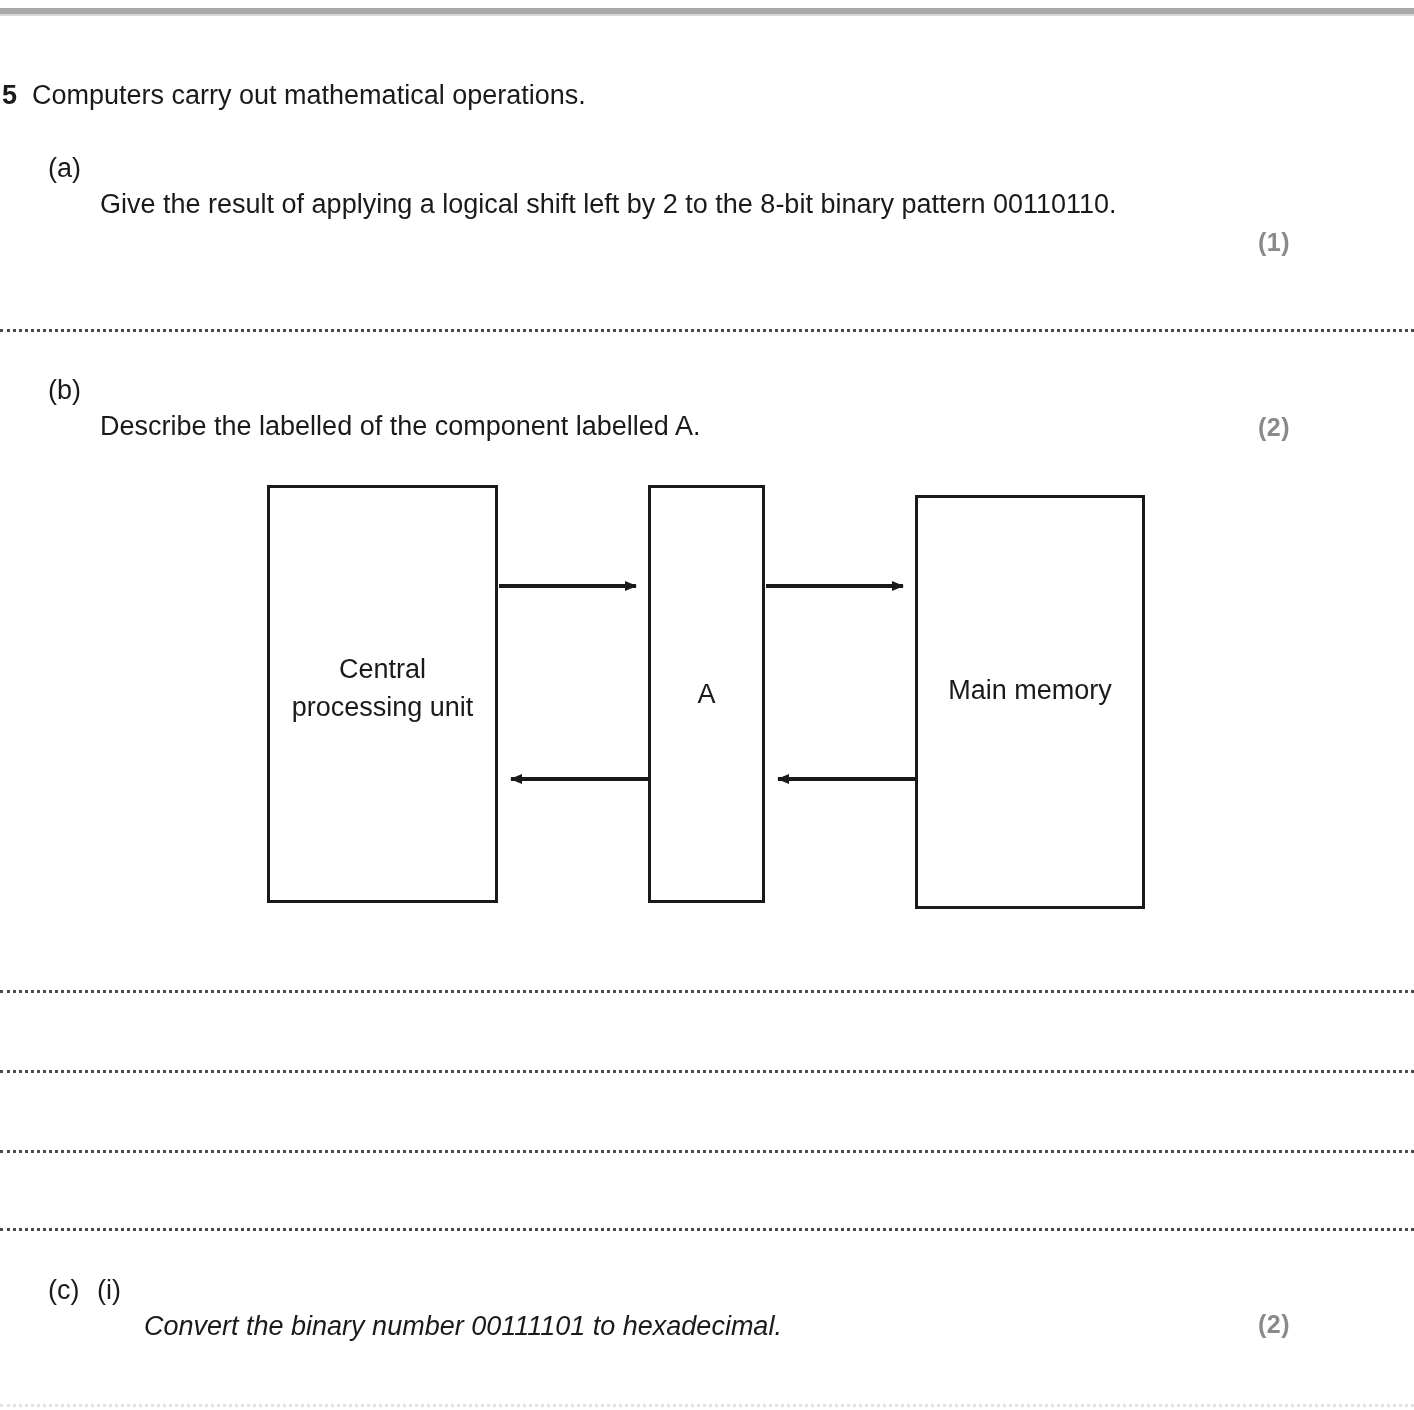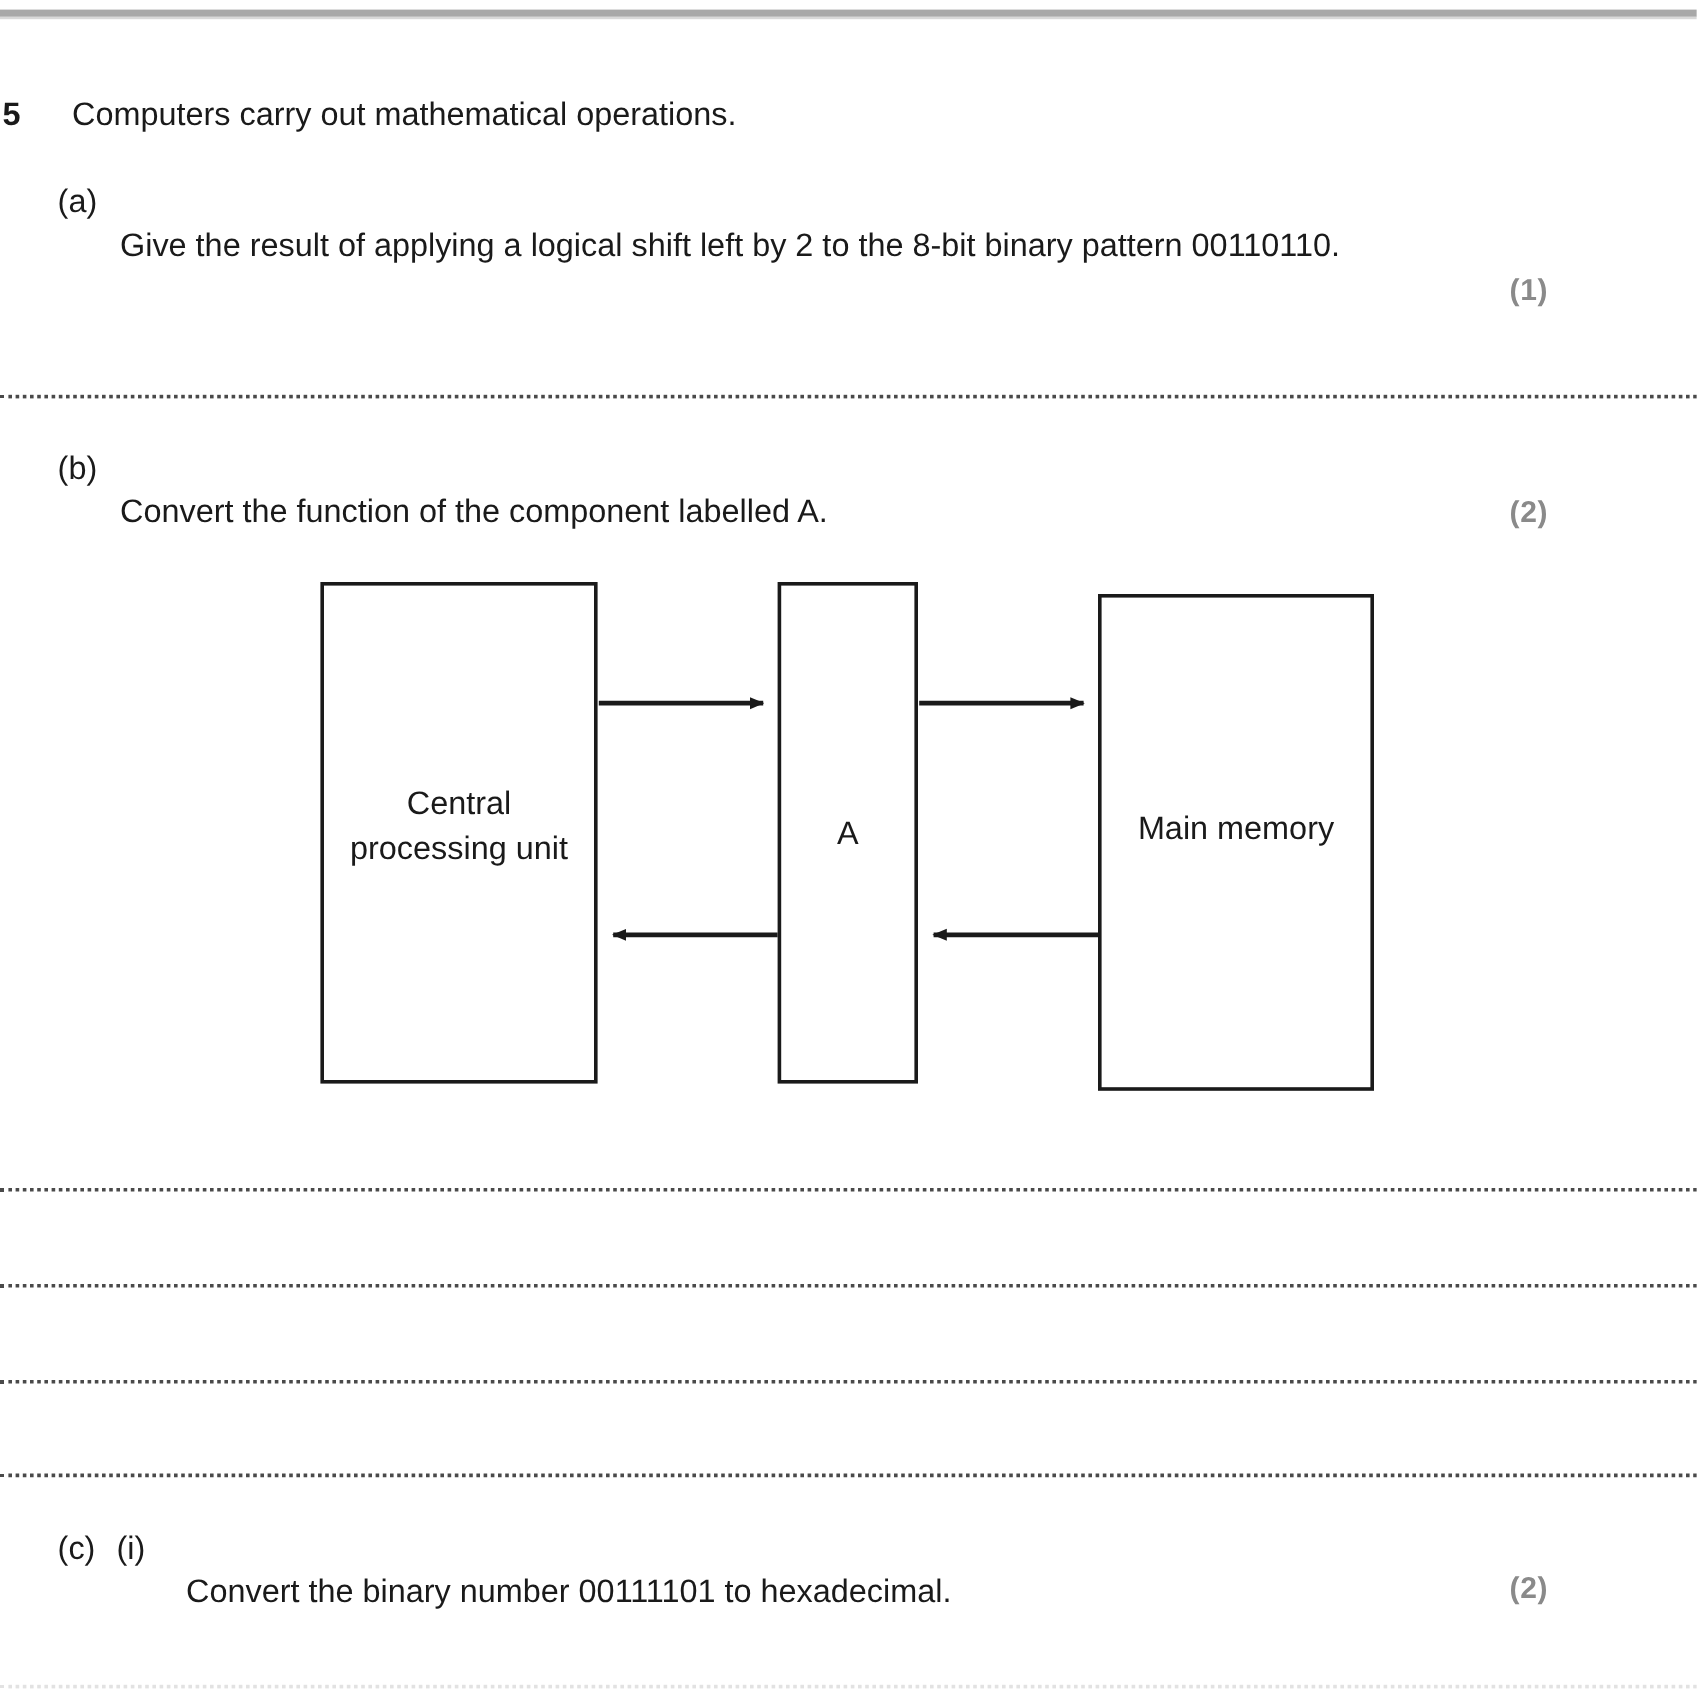--- a/index.html
+++ b/index.html
@@ -38,21 +38,21 @@
   .q-number {
     position: absolute;
     left: 2px;
     top: 78px;
     font-size: 27px;
     font-weight: bold;
     line-height: 34px;
   }
   .q-stem {
     position: absolute;
-    left: 60px;
+    left: 32px;
     top: 78px;
     font-size: 27px;
     line-height: 34px;
     white-space: nowrap;
     text-align: right;
   }
 
   .part-label {
     position: absolute;
     font-size: 27px;
@@ -66,21 +66,21 @@
   }
 
   .part-a-label { left: 48px;  top: 148px; }
   .part-a-body  { left: 100px; top: 148px; width: 1120px; }
 
   .part-b-label { left: 48px;  top: 370px; }
   .part-b-body  { left: 100px; top: 370px; width: 1120px; }
 
   .part-c-label { left: 48px;  top: 1270px; }
   .part-ci-label{ left: 97px;  top: 1270px; }
-  .part-c-body  { left: 155px; top: 1270px; width: 1150px; }
+  .part-c-body  { left: 144px; top: 1270px; width: 1150px; font-style: italic; }
 
   
   .marks {
     position: absolute;
     font-size: 25px;
     font-weight: bold;
     color: #8a8a8a;
     letter-spacing: 0.5px;
   }
   .marks-a  { left: 1258px; top: 228px; }
@@ -157,21 +157,21 @@
 <div class="q-number">5</div>
 <div class="q-stem">Computers carry out mathematical operations.</div>
 
 <div class="part-label part-a-label">(a)</div>
 <div class="part-body part-a-body">Give the result of applying a logical shift left by 2 to the 8-bit binary pattern 00110110.</div>
 <div class="marks marks-a">(1)</div>
 
 <div class="rule rule-1"></div>
 
 <div class="part-label part-b-label">(b)</div>
-<div class="part-body part-b-body">Convert the function of the component labelled A.</div>
+<div class="part-body part-b-body">Describe the labelled of the component labelled A.</div>
 <div class="marks marks-b">(2)</div>
 
 <div id="diagram">
 
   <div class="dbox box-cpu">
     <span class="inner">Central processing unit</span>
   </div>
 
   <div class="dbox box-a">
     <span class="inner">A</span>

